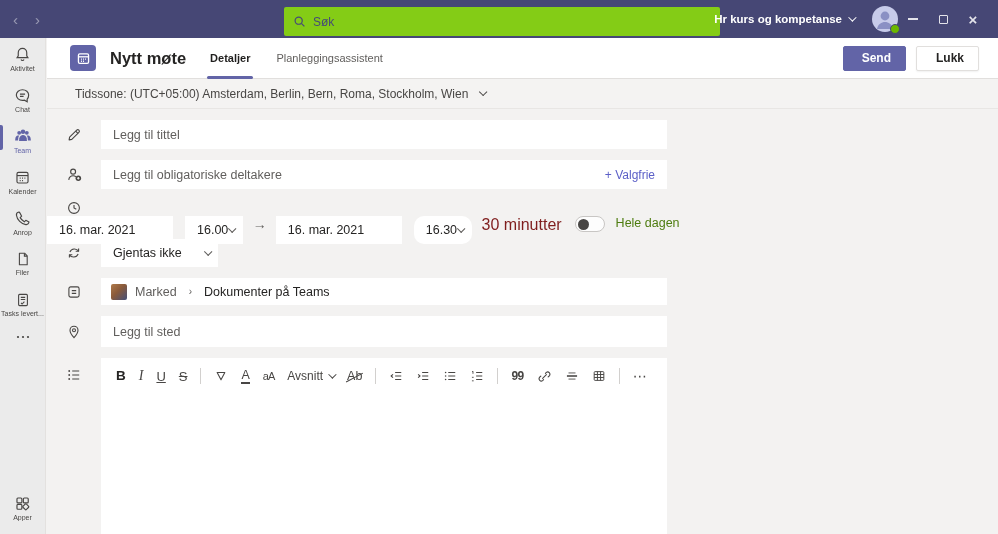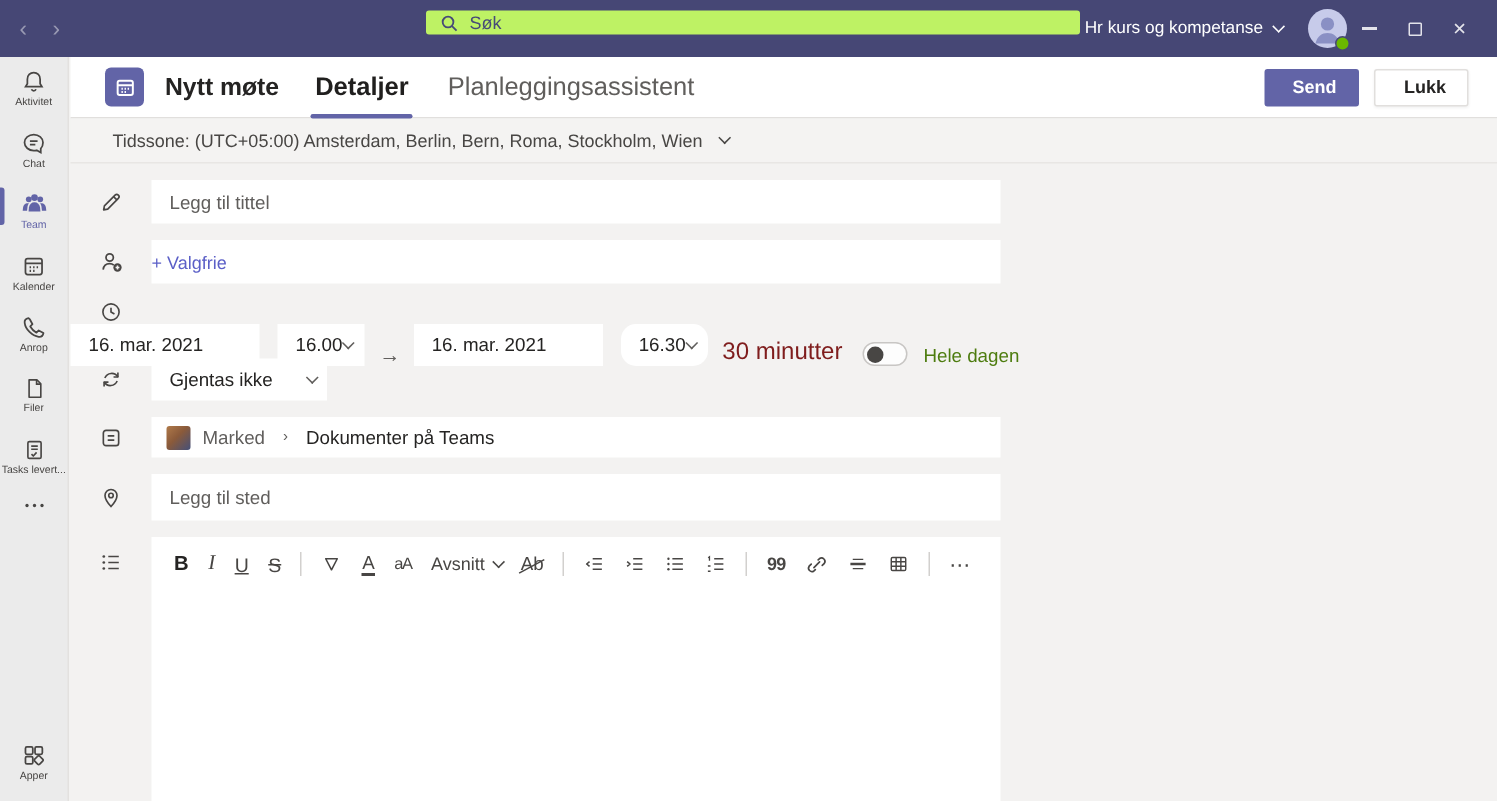--- a/index.html
+++ b/index.html
@@ -6,25 +6,25 @@
   html,body { width:998px; height:534px; overflow:hidden;
     font-family:"Liberation Sans", sans-serif; background:#f3f2f1; }
   svg { display:block; }
 
   
   .topbar { position:absolute; left:0; top:0; width:998px; height:38px;
     background:#464775; color:#fff; }
   .nav-arrows { position:absolute; left:13px; top:0; height:38px; display:flex;
     align-items:center; gap:17px; color:rgba(255,255,255,.45); font-size:15px; }
   .nav-arrows span { cursor:default; }
-  .searchbox { position:absolute; left:284px; top:7px; width:436px; height:16px;
-    background:#bef264; border-radius:2px; display:flex; align-items:center;
+  .searchbox { position:absolute; left:284px; top:7px; width:436px; height:29px;
+    background:#84cc16; border-radius:2px; display:flex; align-items:center;
     gap:7px; padding:0 9px; color:#464a78; font-size:12px; }
   .top-right { position:absolute; right:10px; top:0; height:38px; display:flex;
-    align-items:center; }
+    align-items:center;font-weight:bold; }
   .org { display:flex; align-items:center; gap:6px; font-size:11.5px; color:#fff; }
   .chev { width:6px; height:6px; border-right:1.3px solid currentColor;
     border-bottom:1.3px solid currentColor; transform:rotate(45deg) translateY(-2px); }
   .avatar { position:relative; width:26px; height:26px; border-radius:50%;
     background:#c7cbea; margin-left:18px; overflow:visible; }
   .presence { position:absolute; right:-2px; bottom:-2px; width:10px; height:10px;
     border-radius:50%; background:#6bb700; border:1.6px solid #464775; }
   .winbtn { width:30px; height:38px; display:flex; align-items:center;
     justify-content:center; color:rgba(255,255,255,.85); }
   .winbtn:first-of-type { margin-left:14px; }
@@ -51,21 +51,21 @@
 
   
   .main { position:absolute; left:47px; top:38px; width:951px; height:496px;
     background:#f3f2f1; }
   .mtg-header { height:41px; background:#fff; border-bottom:1px solid #e1dfdd;
     display:flex; align-items:center; padding-left:23px; }
   .mtg-icon { width:26px; height:26px; border-radius:4px; background:#6264a7;
     display:flex; align-items:center; justify-content:center; }
   .mtg-title { margin-left:14px; font-size:16.5px; font-weight:bold; color:#252423; }
   .tabs { display:flex; margin-left:24px; gap:26px; height:41px; }
-  .tab { display:flex; align-items:center; font-size:17px; color:#605e5c;
+  .tab { display:flex; align-items:center; font-size:11px; color:#605e5c;
     position:relative; cursor:default; }
   .tab.active { color:#201f1e; font-weight:bold; }
   .tab.active::after { content:''; position:absolute; left:-3px; right:-3px;
     bottom:0; height:3px; background:#6264a7; border-radius:2px; }
   .hdr-buttons { margin-left:auto; display:flex; align-items:center; gap:10px;
     padding-right:19px; }
   .btn { height:25px; min-width:63px; border-radius:2px; font-size:12px;
     font-weight:bold; font-family:inherit; padding:0 14px;text-align:right; }
   .btn-send { background:#6264a7; color:#fff; border:1px solid #6264a7; }
   .btn-close { background:#fff; color:#252423; border:1px solid #e1dfdd;
@@ -74,21 +74,21 @@
   .tz-row { height:30px; display:flex; align-items:center; gap:10px;
     padding-left:28px; font-size:12px; color:#484644;
     border-bottom:1px solid #e8e6e4; background:#f4f3f2; }
   .tz-row .chev { color:#484644; transform:rotate(45deg) translateY(-3px); }
 
   
   .form { padding-top:11px; }
   .frow { display:flex; margin-bottom:11px; }
   .ficon { width:54px; display:flex; align-items:center; justify-content:center;
     color:#484644; flex:none; }
-  .fcontent { width:566px; display:flex; align-items:flex-end; }
+  .fcontent { width:566px; display:flex; align-items:flex-start; }
   .whitebox { background:#fff; height:100%; display:flex; align-items:center; }
   input.tfield { border:none; outline:none; background:#fff; height:100%;
     font-family:inherit; font-size:12.5px; color:#252423; padding:0 12px; }
   input.tfield::placeholder { color:#605e5c; opacity:1; }
   .r-title { height:29px; }   .r-title .fcontent > div { width:100%; }
   .r-att { height:29px; }
   .optional { font-size:12px; color:#5b5fc7; padding-right:12px; white-space:nowrap; }
   .r-dt { height:28px;flex-direction:column; }
   .r-dt .fcontent { gap:0; }
   .combo { background:#fff; height:28px; display:flex; align-items:center;
@@ -297,20 +297,21 @@
       <div class="ficon">
         <svg width="17" height="17" viewBox="0 0 16 16" fill="none" stroke="currentColor" stroke-width="1.1">
           <circle cx="6.7" cy="5.3" r="2.3"></circle>
           <path d="M2.6 13c.3-2.4 2-3.8 4.1-3.8 1 0 1.9.3 2.6.9"></path>
           <circle cx="11.6" cy="11.6" r="2.6" fill="currentColor" stroke="none"></circle>
           <path d="M11.6 10.4v2.4M10.4 11.6h2.4" stroke="#f3f2f1" stroke-width="1"></path>
         </svg>
       </div>
       <div class="fcontent">
         <div class="whitebox" style="width:100%;">
+          <input class="tfield" style="flex: 1 1 0%;" placeholder="Legg til obligatoriske deltakere">
           <span class="optional">+ Valgfrie</span>
         </div>
       </div>
     </div>
 
     <div class="frow r-dt">
       <div class="ficon">
         <svg width="16" height="16" viewBox="0 0 16 16" fill="none" stroke="currentColor" stroke-width="1.1">
           <circle cx="8" cy="8" r="5.4"></circle>
             <path d="M8 5.1V8l2.3 1.3"></path>

